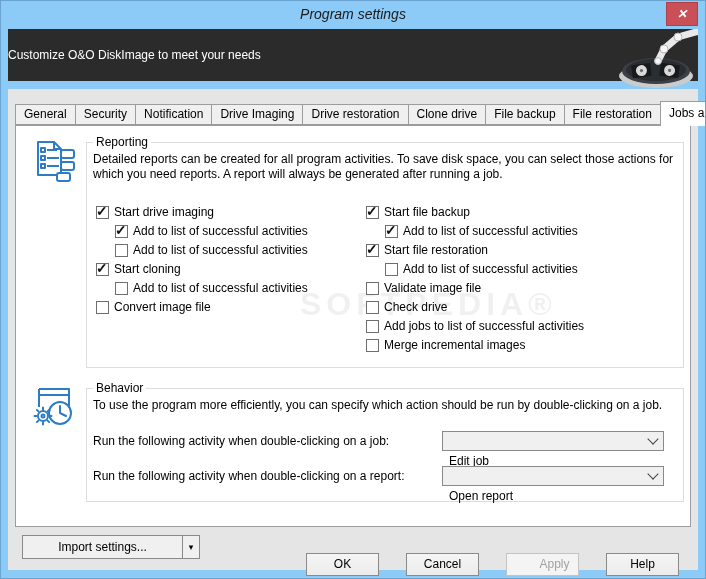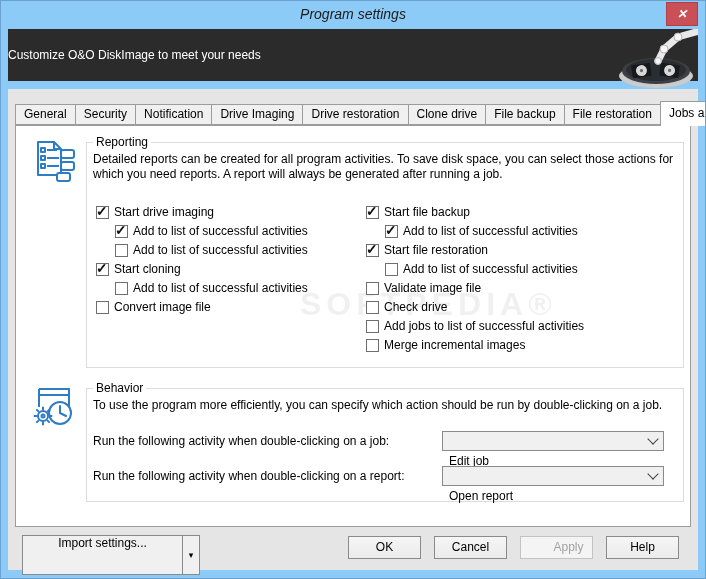--- a/index.html
+++ b/index.html
@@ -104,30 +104,30 @@
   }
   .combo-value { flex:1;margin-top:40px; }
   .combo-chevron {
     width:8px; height:8px; margin-top:-4px;
     border-right:1px solid #444; border-bottom:1px solid #444;
     transform:rotate(45deg);
   }
   
   .footer { position:absolute; left:7px; right:7px; bottom:11px; height:24px; }
   .split-button {
-    position:absolute; left:7px; top:0; width:178px; height:40px;
+    position:absolute; left:7px; top:0; width:178px; height:24px;
     background:#f0f0f0; border:1px solid #8a8a8a;
-    display:flex; align-items:flex-start; cursor:default;
+    display:flex; align-items:center; cursor:default;
   }
   .split-main { flex:1; text-align:center; }
   .split-arrow {
     width:17px; height:100%; border-left:1px solid #8a8a8a;
     display:flex; align-items:center; justify-content:center; font-size:9px;
   }
-  .footer-buttons { position:absolute; right:12px; top:1px; display:flex; gap:13px; }
+  .footer-buttons { position:absolute; right:12px; top:18px; display:flex; gap:27px; }
   .btn {
     width:73px; height:23px; background:linear-gradient(#f5f5f5,#ebebeb);
     border:1px solid #8a8a8a; font-family:"Liberation Sans",sans-serif;
     font-size:12px; color:#000; cursor:default; text-align:center; line-height:21px;
   }
   .btn.disabled { border-color:#c3c3c3; color:#a3a3a3; background:#f4f4f4;padding-left:24px; }
 </style>
 </head>
 <body>
 

